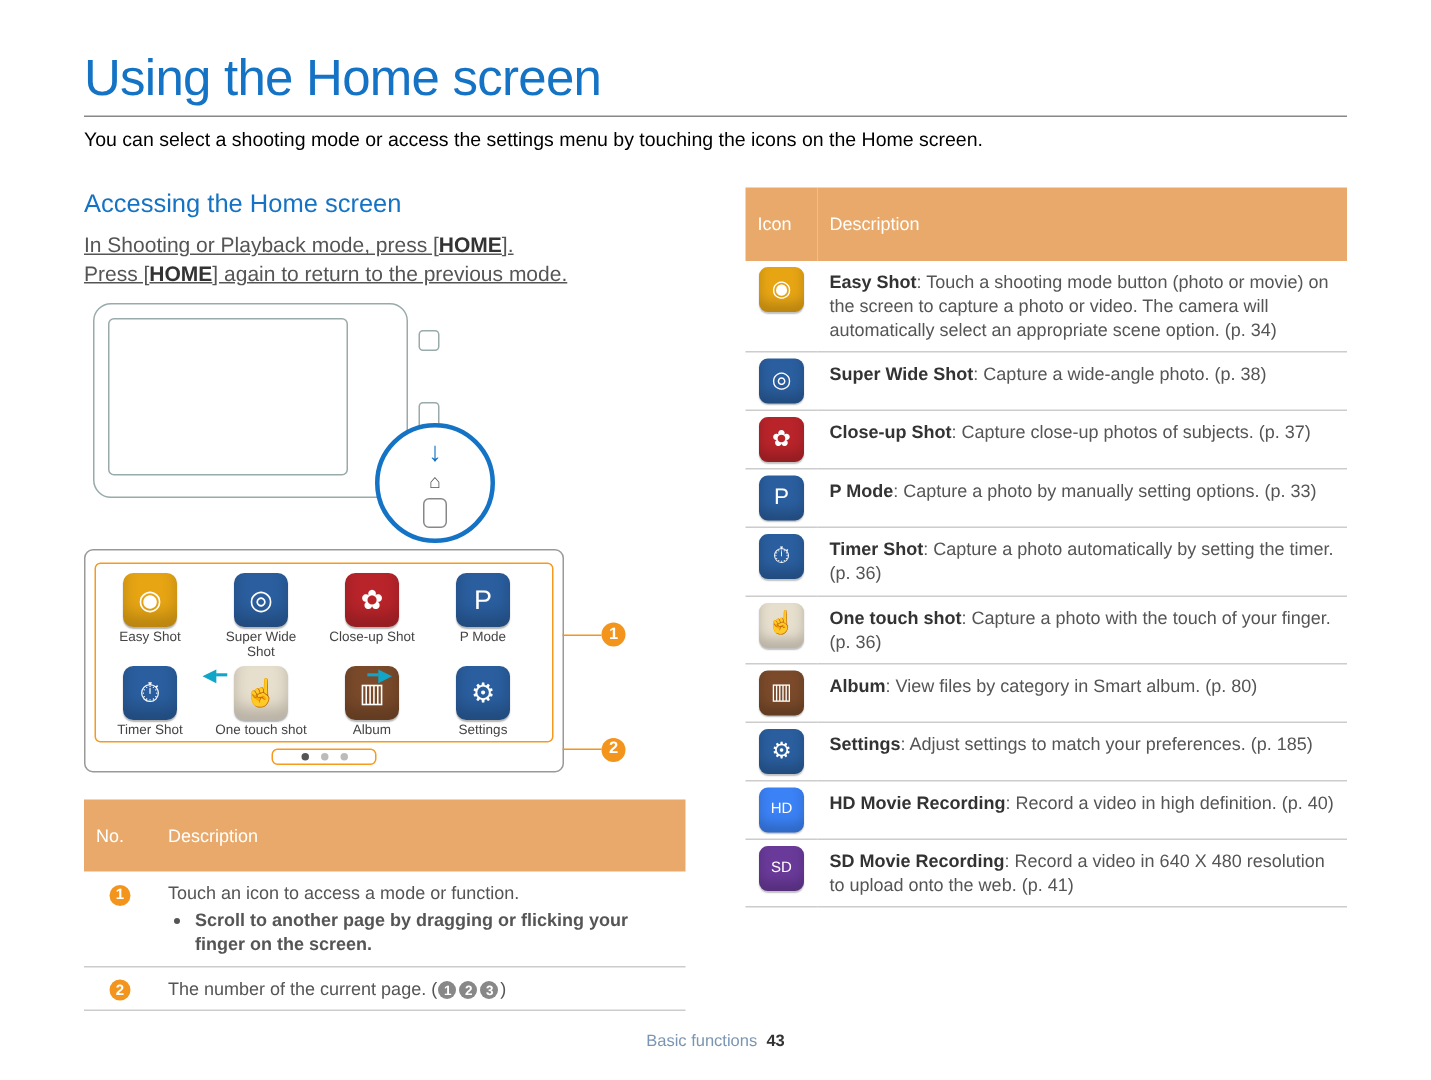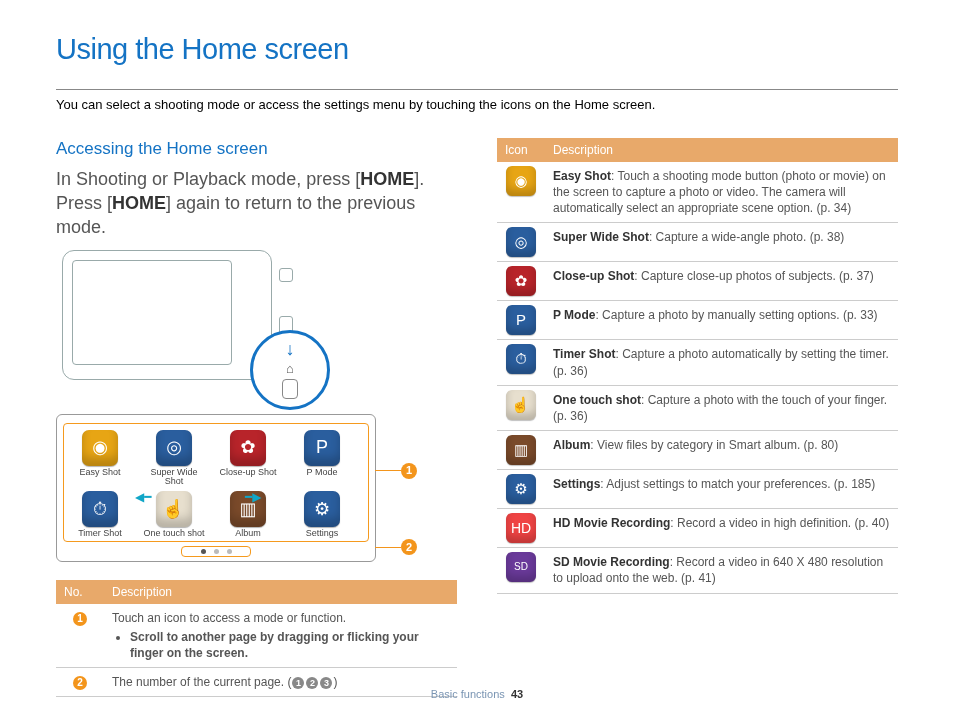--- a/index.html
+++ b/index.html
@@ -1,23 +1,23 @@
 <!DOCTYPE html>
 <html><head>
 <meta charset="utf-8">
 <style>
   * { box-sizing: border-box; margin: 0; padding: 0; }
   body { font-family: Arial, Helvetica, sans-serif; color: #444; width:954px; height:720px; background:#fff; padding: 30px 56px 20px 56px; font-size:13px; line-height:1.35; }
-  h1 { font-size:29px; font-weight:400; color:#1473c4; letter-spacing:-0.5px; margin-bottom:20px; font-family: Arial Narrow, Arial, sans-serif; font-stretch: condensed;}
+  h1 { font-size:34px; font-weight:400; color:#1473c4; letter-spacing:-0.5px; margin-bottom:1px; font-family: Arial Narrow, Arial, sans-serif; font-stretch: condensed;}
   .rule { border-top:1px solid #888; margin-bottom:6px;}
   .subtitle{ font-size:13px; color:#000000; margin-bottom:24px;}
   .cols{ display:flex; gap:40px;}
   .col{ flex:1; min-width:0;}
   h2{ font-size:17px; font-weight:400; color:#1473c4; margin-bottom:6px;}
-  .para{ font-size:18px; color:#555; margin-bottom:10px;}
+  .para{ font-size:14px; color:#555; margin-bottom:10px;text-decoration:underline;}
   b{ font-weight:700; color:#333;}
   
   .cam-wrap{ position:relative; width:240px; height:150px; margin:10px 0 14px 6px;}
   .cam-body{ position:absolute; left:0; top:0; width:210px; height:130px; border:1.5px solid #9aa; border-radius:12px;}
   .cam-screen{ position:absolute; left:10px; top:10px; width:160px; height:105px; border:1.5px solid #9aa; border-radius:4px;}
   .cam-strip{ position:absolute; right:6px; top:14px; width:20px; height:100px;}
   .cam-btn{ width:14px; height:14px; border:1.5px solid #9aa; border-radius:3px; margin:0 auto;}
   .home-circle{ position:absolute; right:-28px; bottom:-10px; width:80px; height:80px; border:3px solid #1473c4; border-radius:50%; background:#fff; display:flex; flex-direction:column; align-items:center; justify-content:center; gap:2px;}
   .arrow-down{ color:#1473c4; font-size:18px; line-height:1;}
   .home-ico{ font-size:13px; color:#555;}
@@ -32,21 +32,21 @@
   .pager-box span{ width:5px; height:5px; border-radius:50%; background:#bbb;}
   .pager-box span.on{ background:#555;}
   .callout{ position:absolute; display:flex; align-items:center;}
   .cnum{ width:16px; height:16px; border-radius:50%; background:#f3951c; color:#fff; font-size:11px; font-weight:700; display:flex; align-items:center; justify-content:center;}
   .callout .line{ height:1px; background:#f3951c; width:26px;}
   .c1{ right:-42px; top:48px;}
   .c2{ right:-42px; bottom:6px;}
   .arrows-inside{position:absolute; font-size:12px; color:#11a6c7;}
   
   table{ border-collapse:collapse; width:100%; font-size:12px;}
-  thead th{ background:#e8a96a; color:#fff; font-weight:400; text-align:left; padding:4px 8px;}
+  thead th{ background:#e8a96a; color:#fff; font-weight:400; text-align:left; padding:16px 8px;}
   thead th:first-child{ width:48px; background:#e8a96a;}
   tbody td{ border-bottom:1px solid #ccc; padding:6px 8px; vertical-align:top; color:#555;}
   tbody td:first-child{ text-align:center;}
   .bnum{ display:inline-flex; width:14px; height:14px; border-radius:50%; background:#f3951c; color:#fff; font-size:10px; font-weight:700; align-items:center; justify-content:center;}
   .gnum{ display:inline-flex; width:12px; height:12px; border-radius:50%; background:#888; color:#fff; font-size:9px; font-weight:700; align-items:center; justify-content:center; margin:0 1px;}
   ul.b{ list-style:disc; padding-left:18px; margin-top:2px;font-weight:bold;}
   
   .rtab tbody td:first-child{ width:46px; text-align:center; padding:4px;}
   .ric{ width:30px; height:30px; border-radius:6px; margin:0 auto; display:flex; align-items:center; justify-content:center; font-size:15px; color:#fff; box-shadow:inset 0 -6px 8px rgba(0,0,0,.2), 0 1px 1px rgba(0,0,0,.25);}
   .footer{ text-align:center; font-size:11px; color:#7a95b3; position:absolute; bottom:18px; left:0; right:0;}
@@ -211,21 +211,21 @@
             <td><b>Album</b><span>: View files by category in Smart album. (p. 80)</span></td>
           </tr>
           <tr>
             <td>
               <div class="ric" style="background: rgb(42, 94, 158);">⚙</div>
             </td>
             <td><b>Settings</b><span>: Adjust settings to match your preferences. (p. 185)</span></td>
           </tr>
           <tr>
             <td>
-              <div class="ric" style="background: #ef4444; font-size: 14px;">HD</div>
+              <div class="ric" style="background: #3b82f6; font-size: 10px;">HD</div>
             </td>
             <td><b>HD Movie Recording</b><span>: Record a video in high definition. (p. 40)</span></td>
           </tr>
           <tr>
             <td>
               <div class="ric" style="background: rgb(106, 58, 154); font-size: 10px;">SD</div>
             </td>
             <td><b>SD Movie Recording</b><span>: Record a video in 640 X 480 resolution to upload onto the web. (p. 41)</span></td>
           </tr>
         </tbody>

